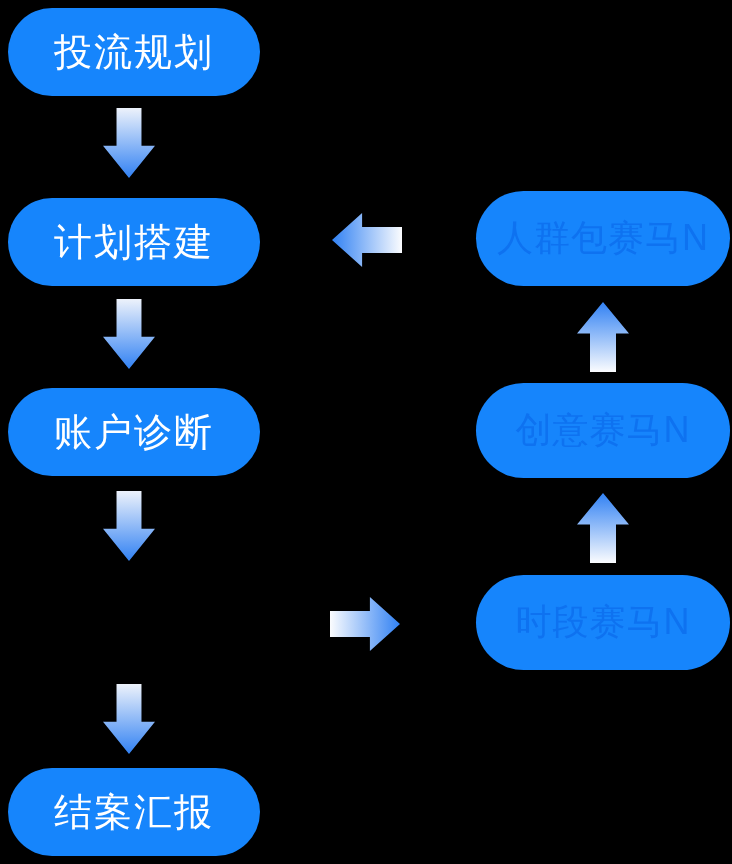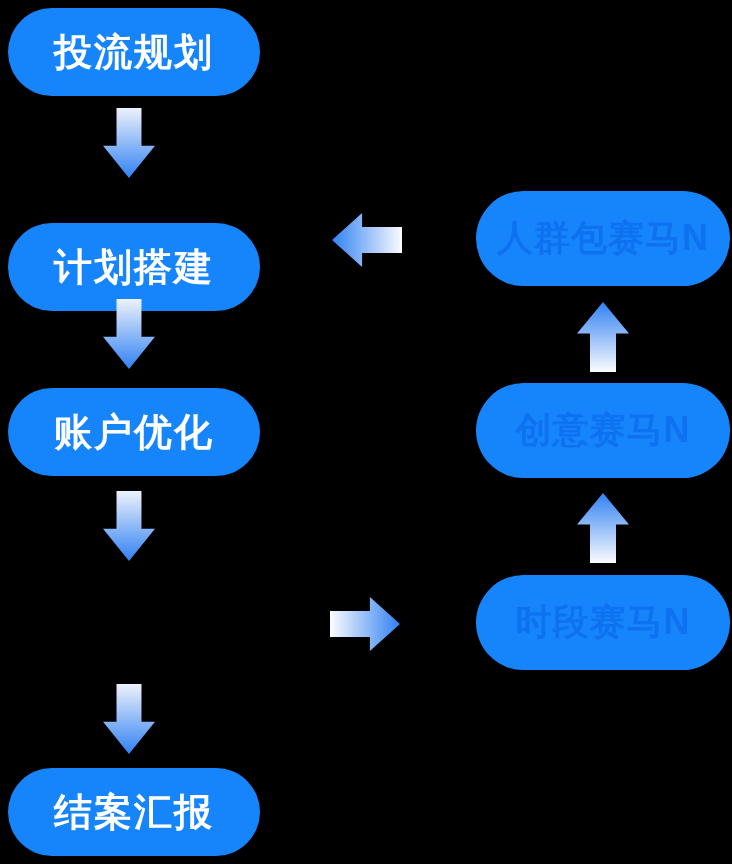--- a/index.html
+++ b/index.html
@@ -14,21 +14,21 @@
     height: 864px;
     background: var(--background, #000);
     overflow: hidden;
   }
   .pill {
     position: absolute;
     display: flex;
     align-items: center;
     justify-content: center;
     background: var(--pill-blue, #1685FC);
-    font-weight: bold;
+    font-weight: normal;
     font-size: 38px;
     letter-spacing: 2px;
     white-space: nowrap;
   }
   .pill-left {
     left: 8px;
     width: 252px;
     height: 88px;
     border-radius: 44px;
     color: var(--left-text, #FFFFFF);
@@ -36,21 +36,21 @@
   .pill-right {
     left: 476px;
     width: 254px;
     height: 95px;
     border-radius: 48px;
     color: var(--right-text, #0E72F0);
     font-size: 36px;
     letter-spacing: 1px;
   }
   .pl-1 { top: 8px; }
-  .pl-2 { top: 198px; margin-top: 25px; }
+  .pl-2 { top: 198px; }
   .pl-3 { top: 388px; }
   .pl-4 { top: 578px; }
   .pl-5 { top: 768px; }
   .pr-1 { top: 191px; }
   .pr-2 { top: 383px; }
   .pr-3 { top: 575px; }
 
   .arrow { position: absolute; }
   .arrow-down {
     left: 103px;
@@ -100,21 +100,21 @@
     <span>投流规划</span>
   </div>
   <div class="arrow arrow-down ad-1"></div>
 
   <div class="pill pill-left pl-2">
     <span>计划搭建</span>
   </div>
   <div class="arrow arrow-down ad-2"></div>
 
   <div class="pill pill-left pl-3">
-    <span>账户优化</span>
+    <span>账户诊断</span>
   </div>
   <div class="arrow arrow-down ad-3"></div>
 
   <div class="arrow arrow-down ad-4"></div>
 
   <div class="pill pill-left pl-5">
     <span>结案汇报</span>
   </div>
 
   <div class="pill pill-right pr-1">

